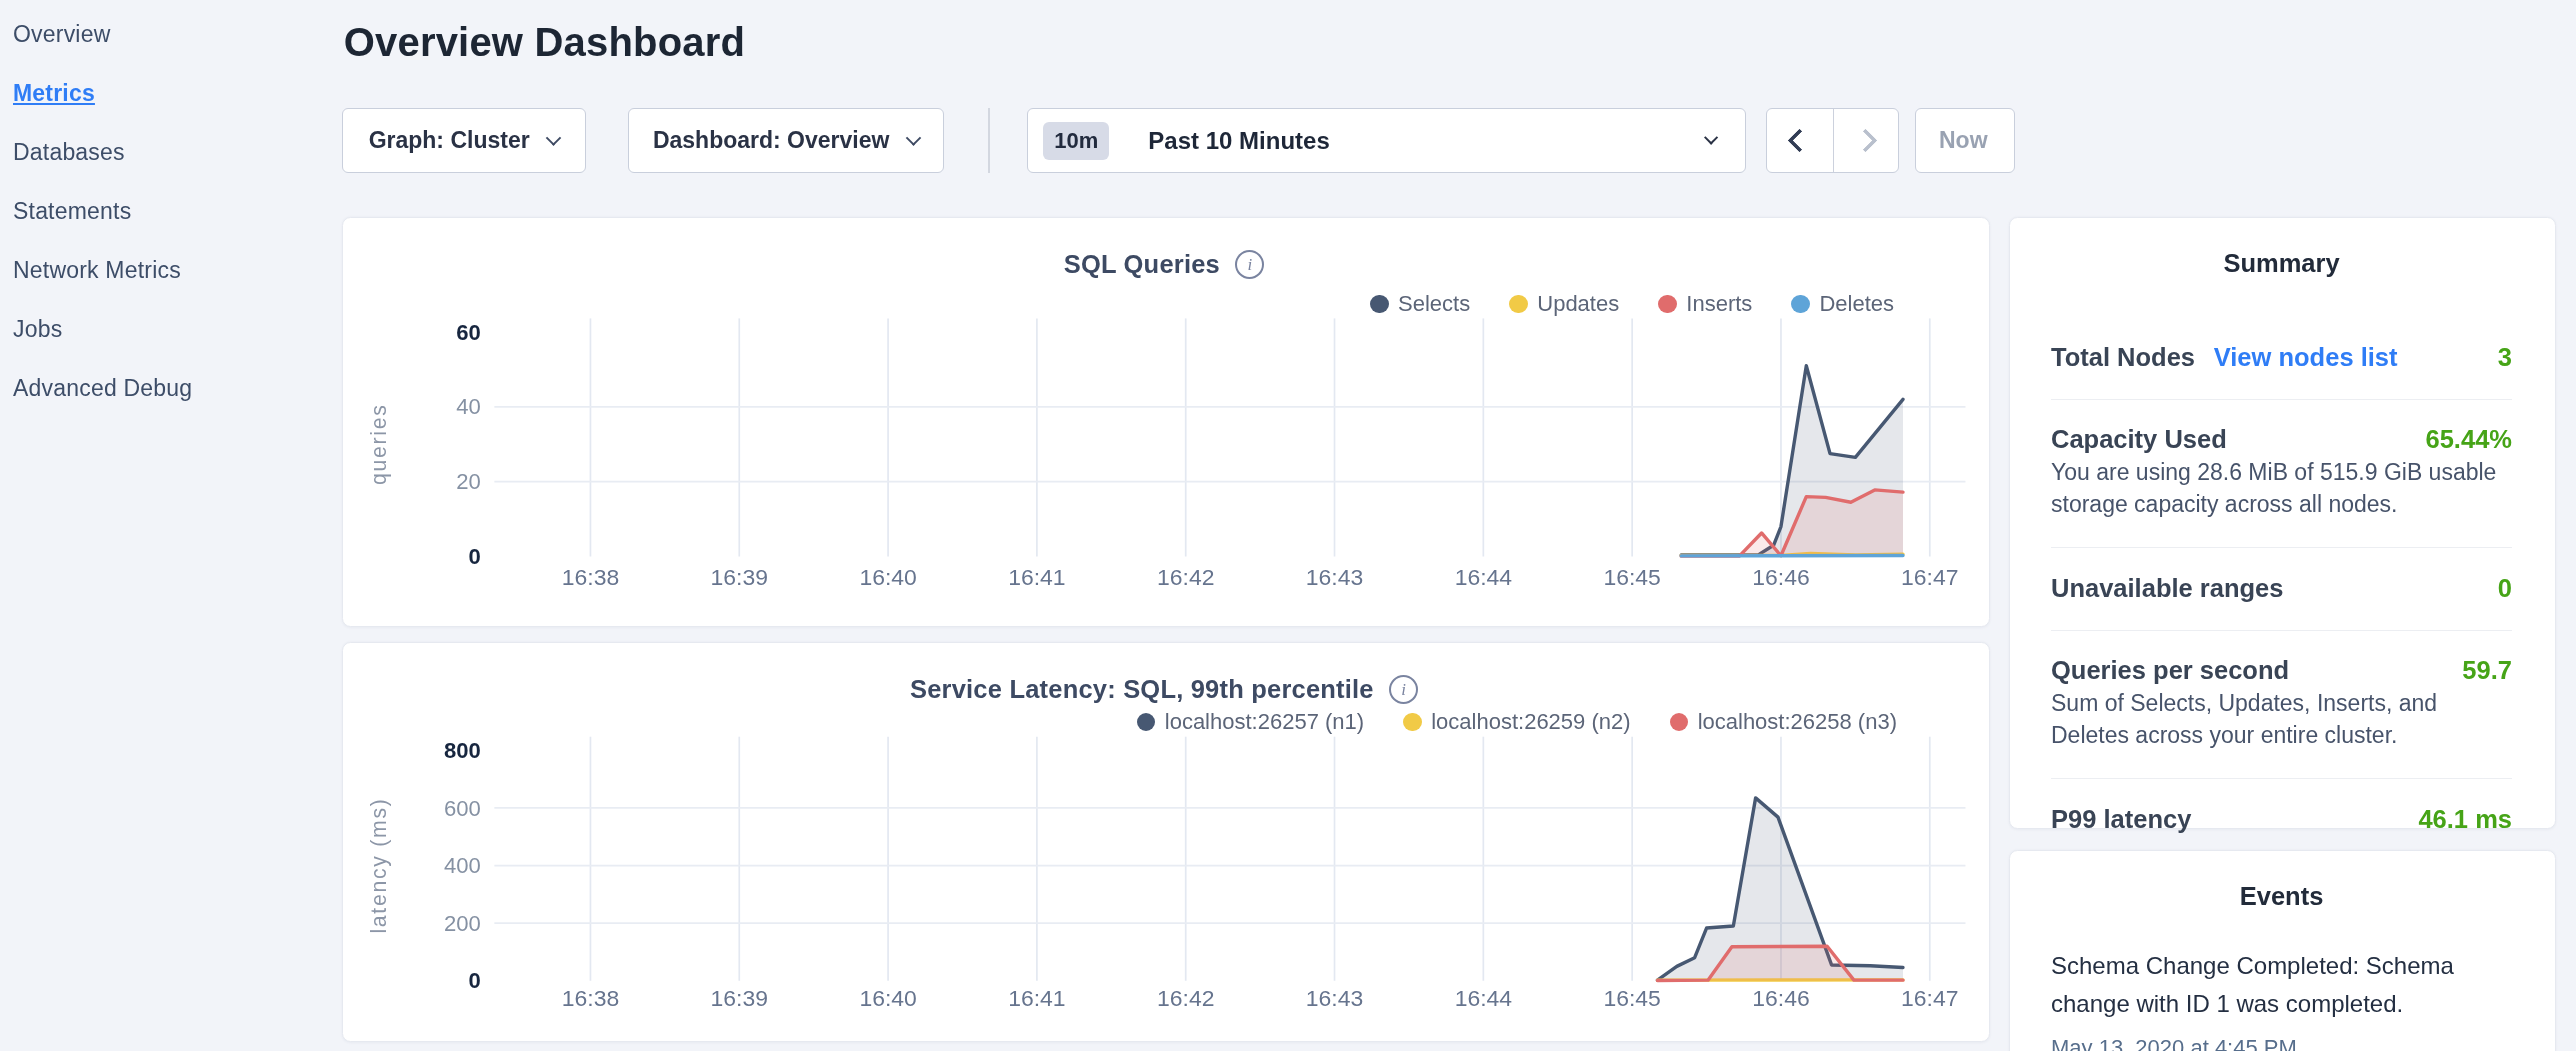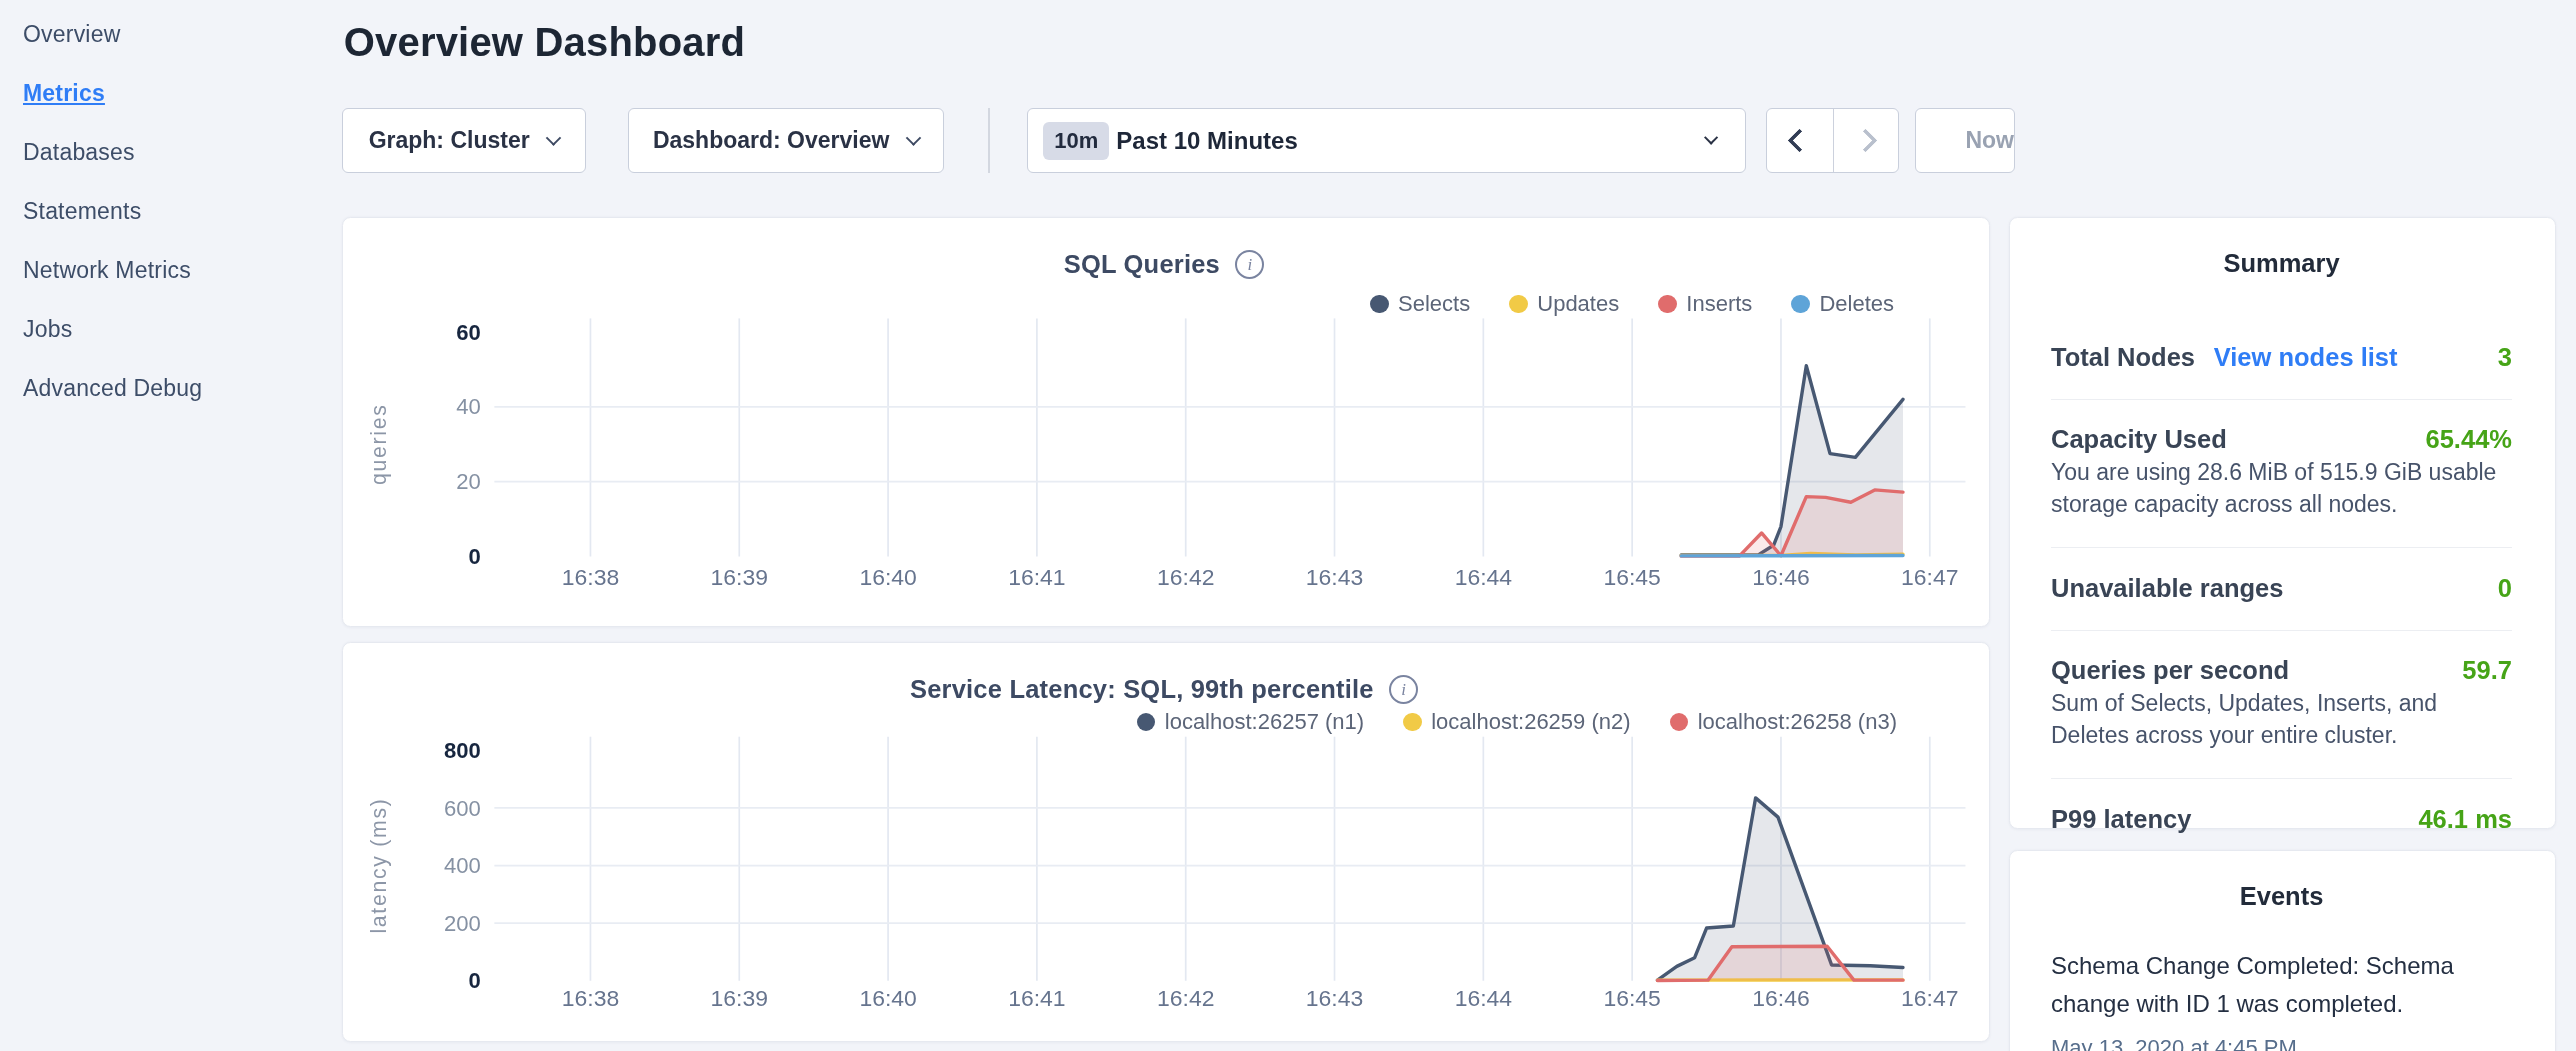--- a/index.html
+++ b/index.html
@@ -7,21 +7,21 @@
     width: 2576px; height: 1051px;
     overflow: hidden;
     background: #f2f4f9;
     font-family: "Liberation Sans", sans-serif;
   }
   #app { position: relative; width: 2576px; height: 1051px; }
 
   
   #sidebar { position: absolute; left: 0; top: 0; width: 340px; padding-top: 17px; }
   .nav-item {
-    display: block; padding-left: 23px; font-size: 23px; line-height: 34px;
+    display: block; padding-left: 13px; font-size: 23px; line-height: 34px;
     margin-bottom: 25px; color: #3d4d68; cursor: pointer; letter-spacing: 0.2px;
   }
   .nav-item.active { color: #2f7df6; font-weight: 700; text-decoration: underline; }
 
   
   #main { position: absolute; left: 342px; top: 0; width: 1648px; height: 1051px; }
   #page-title {
     position: absolute; left: 1.7px; top: 20.4px;
     font-size: 40px; font-weight: 600; color: #1d2634; letter-spacing: 0.2px;
   }
@@ -33,31 +33,31 @@
   .ctl-text { font-size: 23px; font-weight: 700; color: #2a3245; }
   .chev { width: 11px; height: 11px; border-right: 2.6px solid #3e4a63;
           border-bottom: 2.6px solid #3e4a63; transform: rotate(45deg) translate(-1.7px,-1.7px); }
   #graph-dropdown { left: 0; width: 244px; justify-content: center; gap: 18.7px; }
   #dashboard-dropdown { left: 286px; width: 316px; justify-content: center; gap: 18.7px; }
   #ctl-divider { position: absolute; top: 108px; left: 646px; width: 1.7px; height: 65px; background: #d3d7e0; }
 
   #time-range { left: 685px; width: 719px; padding: 0 29px 0 15.3px; }
   .time-badge { background: #d7dbe7; border-radius: 6px; padding: 6px 11px;
                 font-size: 22px; font-weight: 700; color: #222b3e; }
-  .time-label { margin-left: 7px; font-size: 24px; font-weight: 700; color: #1e2738; }
+  .time-label { margin-left: 39px; font-size: 24px; font-weight: 700; color: #1e2738; }
   #time-range .chev { margin-left: auto; width: 10.2px; height: 10.2px;
                       border-width: 2.1px; border-color: #2a3245; }
 
   #range-arrows { left: 1424px; width: 133px; padding: 0; }
   .arrow-cell { width: 50%; height: 100%; display: flex; align-items: center; justify-content: center; cursor: pointer; }
   .arrow-cell + .arrow-cell { border-left: 1.7px solid #ccd1dd; }
   .chev-big { width: 17px; height: 17px; border-style: solid; border-width: 0; }
   .chev-left  { border-left: 4.3px solid #323d55; border-bottom: 4.3px solid #323d55; transform: rotate(45deg); border-radius: 1.7px; }
   .chev-right { border-right: 4.3px solid #b9c0cd; border-top: 4.3px solid #b9c0cd; transform: rotate(45deg); border-radius: 1.7px; }
-  #now-button { left: 1573px; width: 100px; justify-content: flex-end; }
+  #now-button { left: 1573px; width: 100px; justify-content: flex-start; padding-left: 23px; }
   #now-button .ctl-text { color: #99a2b2; }
 
   
   .card { position: absolute; left: 0; width: 1648px; background: #fff;
           border: 0.9px solid #e6e9f0; border-radius: 8.5px;
           box-shadow: 0 0.9px 2.6px rgba(45,60,90,.05); }
   #chart-card-0 { top: 217px; height: 410px; }
   #chart-card-1 { top: 642px; height: 400px; }
   .chart-title-row { position: absolute; left: 0; right: 4px; top: 32px;
                      display: flex; align-items: center; justify-content: center; gap: 15.3px; }

